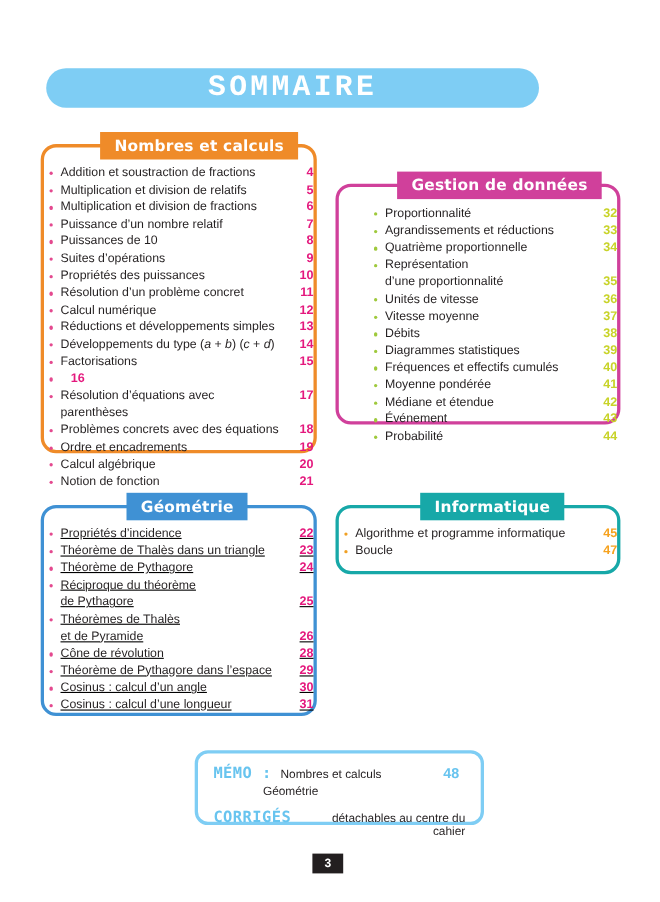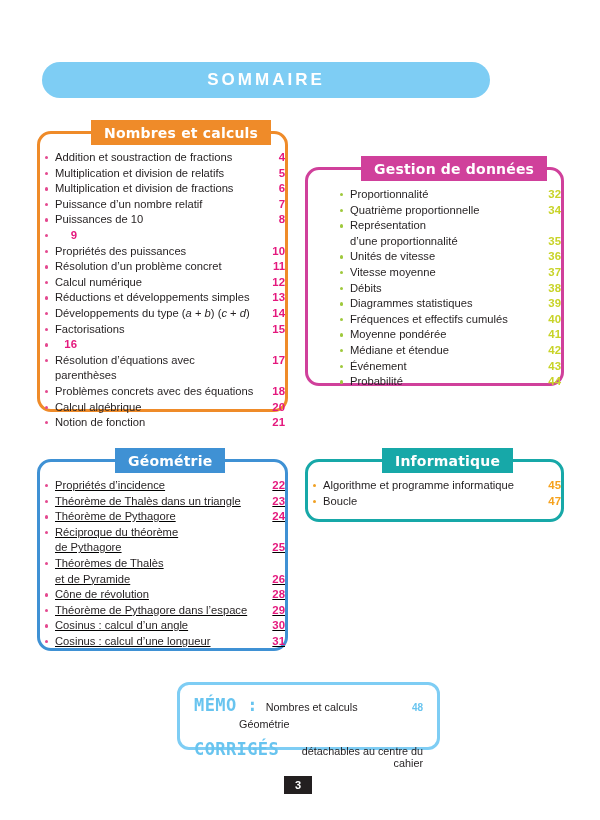--- a/index.html
+++ b/index.html
@@ -29,22 +29,22 @@
     width: 448px;
     height: 36px;
     background: #7ecdf4;
     border-radius: 18px;
     display: flex;
     align-items: center;
     justify-content: center;
   }
   .banner-text {
     color: #ffffff;
-    font-family: Liberation Sans, sans-serif;
-    font-size: 17px;
+    font-family: Liberation Mono, monospace;
+    font-size: 27px;
     font-weight: bold;
     letter-spacing: 3px;
   }
 
   
   .section {
     position: absolute;
     box-sizing: border-box;
     background: #ffffff;
     border-style: solid;
@@ -162,35 +162,35 @@
   }
   .memo-row {
     display: flex;
     align-items: baseline;
     font-size: 10.8px;
     color: #231f20;
   }
   .memo-key {
     color: #68c4ef;
     font-family: "DejaVu Sans Mono", "Liberation Mono", monospace;
-    font-size: 17px;
+    font-size: 14px;
     font-weight: bold;
     letter-spacing: 0.4px;
     white-space: nowrap;
     flex: 0 0 auto;
   }
   .memo-key.memo-key-wide { margin-right: 4px; }
   .memo-val { flex: 1 1 auto; padding-left: 8px; }
   .memo-num {
     flex: 0 0 auto;
     color: #68c4ef;
     font-weight: bold;
-    font-size: 10px;
+    font-size: 13px;
     width: 20px;
-    text-align: right;
+    text-align: left;
   }
   .memo-row-2 { margin-top: 3px; }
   .memo-row-2 .memo-val { padding-left: 0; margin-left: 45px; }
   .memo-row-3 { margin-top: 9px; text-align: right; }
 
   
   .folio {
     position: absolute;
     left: 284px; top: 776px;
     width: 28px; height: 18px;
@@ -235,20 +235,21 @@
         <span class="label">Puissance d’un nombre relatif</span>
         <span class="pagenum">7</span>
       </li>
       <li class="item">
         <span class="bullet"></span>
         <span class="label">Puissances de 10</span>
         <span class="pagenum">8</span>
       </li>
       <li class="item">
         <span class="bullet"></span>
+        <span class="label">Suites d’opérations</span>
         <span class="pagenum">9</span>
       </li>
       <li class="item">
         <span class="bullet"></span>
         <span class="label">Propriétés des puissances</span>
         <span class="pagenum">10</span>
       </li>
       <li class="item">
         <span class="bullet"></span>
         <span class="label">Résolution d’un problème concret</span>
@@ -280,20 +281,25 @@
       </li>
       <li class="item">
         <span class="bullet"></span>
         <span class="label">Résolution d’équations avec parenthèses</span>
         <span class="pagenum">17</span>
       </li>
       <li class="item">
         <span class="bullet"></span>
         <span class="label">Problèmes concrets avec des équations</span>
         <span class="pagenum">18</span>
+      </li>
+      <li class="item">
+        <span class="bullet"></span>
+        <span class="label">Ordre et encadrements</span>
+        <span class="pagenum">19</span>
       </li>
       <li class="item">
         <span class="bullet"></span>
         <span class="label">Calcul algébrique</span>
         <span class="pagenum">20</span>
       </li>
       <li class="item">
         <span class="bullet"></span>
         <span class="label">Notion de fonction</span>
         <span class="pagenum">21</span>
@@ -301,20 +307,25 @@
     </ul>
   </div>
 
   <div class="section" id="sec-gestion">
     <div class="section-tab">Gestion de données</div>
     <ul class="items">
       <li class="item">
         <span class="bullet"></span>
         <span class="label">Proportionnalité</span>
         <span class="pagenum">32</span>
+      </li>
+      <li class="item">
+        <span class="bullet"></span>
+        <span class="label">Agrandissements et réductions</span>
+        <span class="pagenum">33</span>
       </li>
       <li class="item">
         <span class="bullet"></span>
         <span class="label">Quatrième proportionnelle</span>
         <span class="pagenum">34</span>
       </li>
       <li class="item two-line">
         <span class="bullet"></span>
         <span class="label"><span>Représentation</span><br><span>d’une proportionnalité</span></span>
         <span class="pagenum">35</span>

